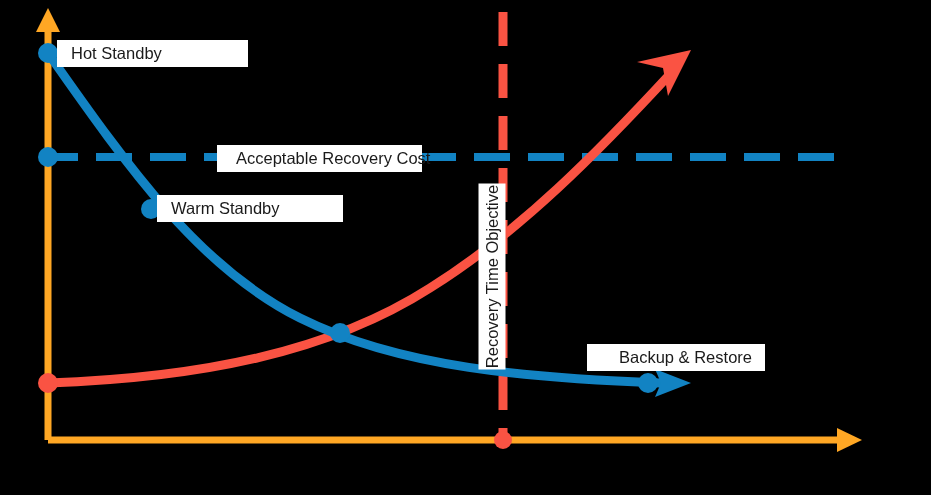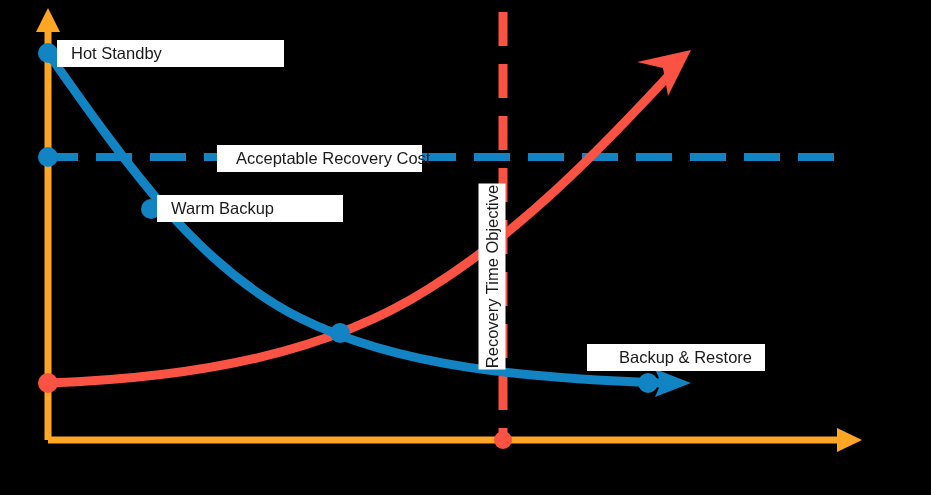--- a/index.html
+++ b/index.html
@@ -80,24 +80,24 @@
 
     <circle cx="48" cy="53" r="10" fill="#1283c3"></circle>
     <circle cx="48" cy="157" r="10" fill="#1283c3"></circle>
     <circle cx="151" cy="209" r="10" fill="#1283c3"></circle>
     <circle cx="340" cy="333" r="10" fill="#1283c3"></circle>
     <circle cx="648" cy="383" r="10" fill="#1283c3"></circle>
     <circle cx="48" cy="383" r="10" fill="#fa5343"></circle>
     <circle cx="503" cy="440" r="9" fill="#fa5343"></circle>
   </svg>
 
-  <div class="lbl lbl-left" style="left:57px; top:40px; width:227px;">Hot Standby</div>
+  <div class="lbl lbl-left" style="left:57px; top:40px; width:191px;">Hot Standby</div>
 
   <div class="lbl lbl-center" style="left:217px; top:145px; width:205px;">Acceptable Recovery Cost</div>
 
-  <div class="lbl lbl-left" style="left:157px; top:195px; width:186px;">Warm Backup</div>
+  <div class="lbl lbl-left" style="left:157px; top:195px; width:186px;">Warm Standby</div>
 
   <div class="lbl lbl-center" style="left:562px; top:344px; width:178px;margin-left:25px;">Backup &amp; Restore</div>
 
   <div class="lbl-rot" style="left:399px; top:263px; width:186px; height:27px; line-height:27px;
               transform: rotate(-90deg);">Recovery Time Objective</div>
 
 </div>
 
 </body></html>

